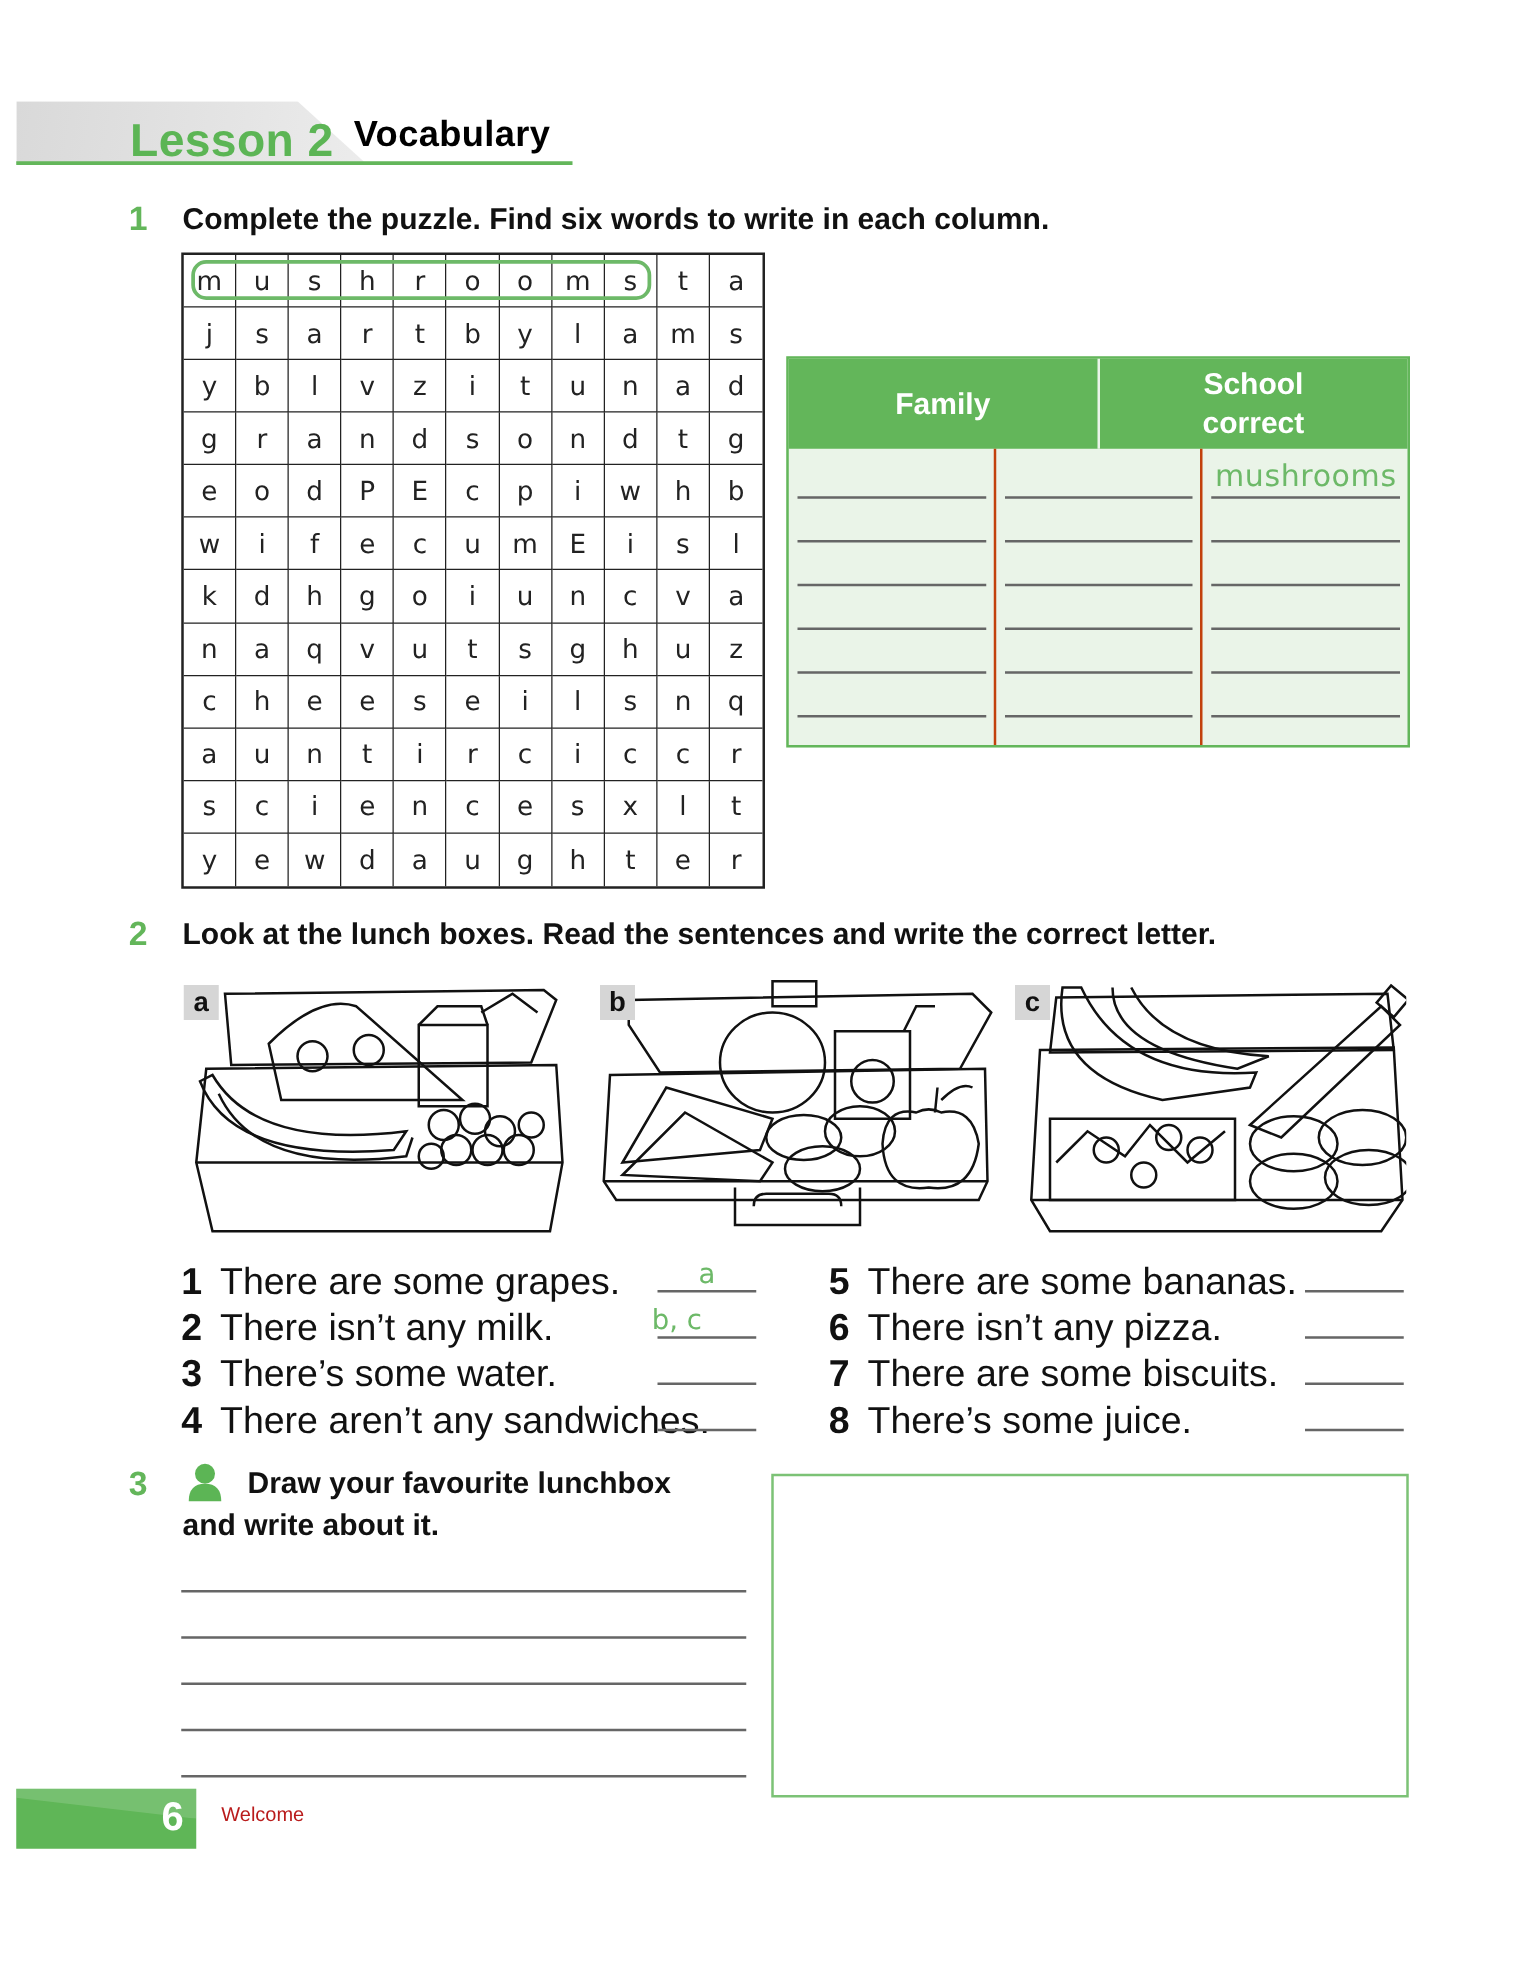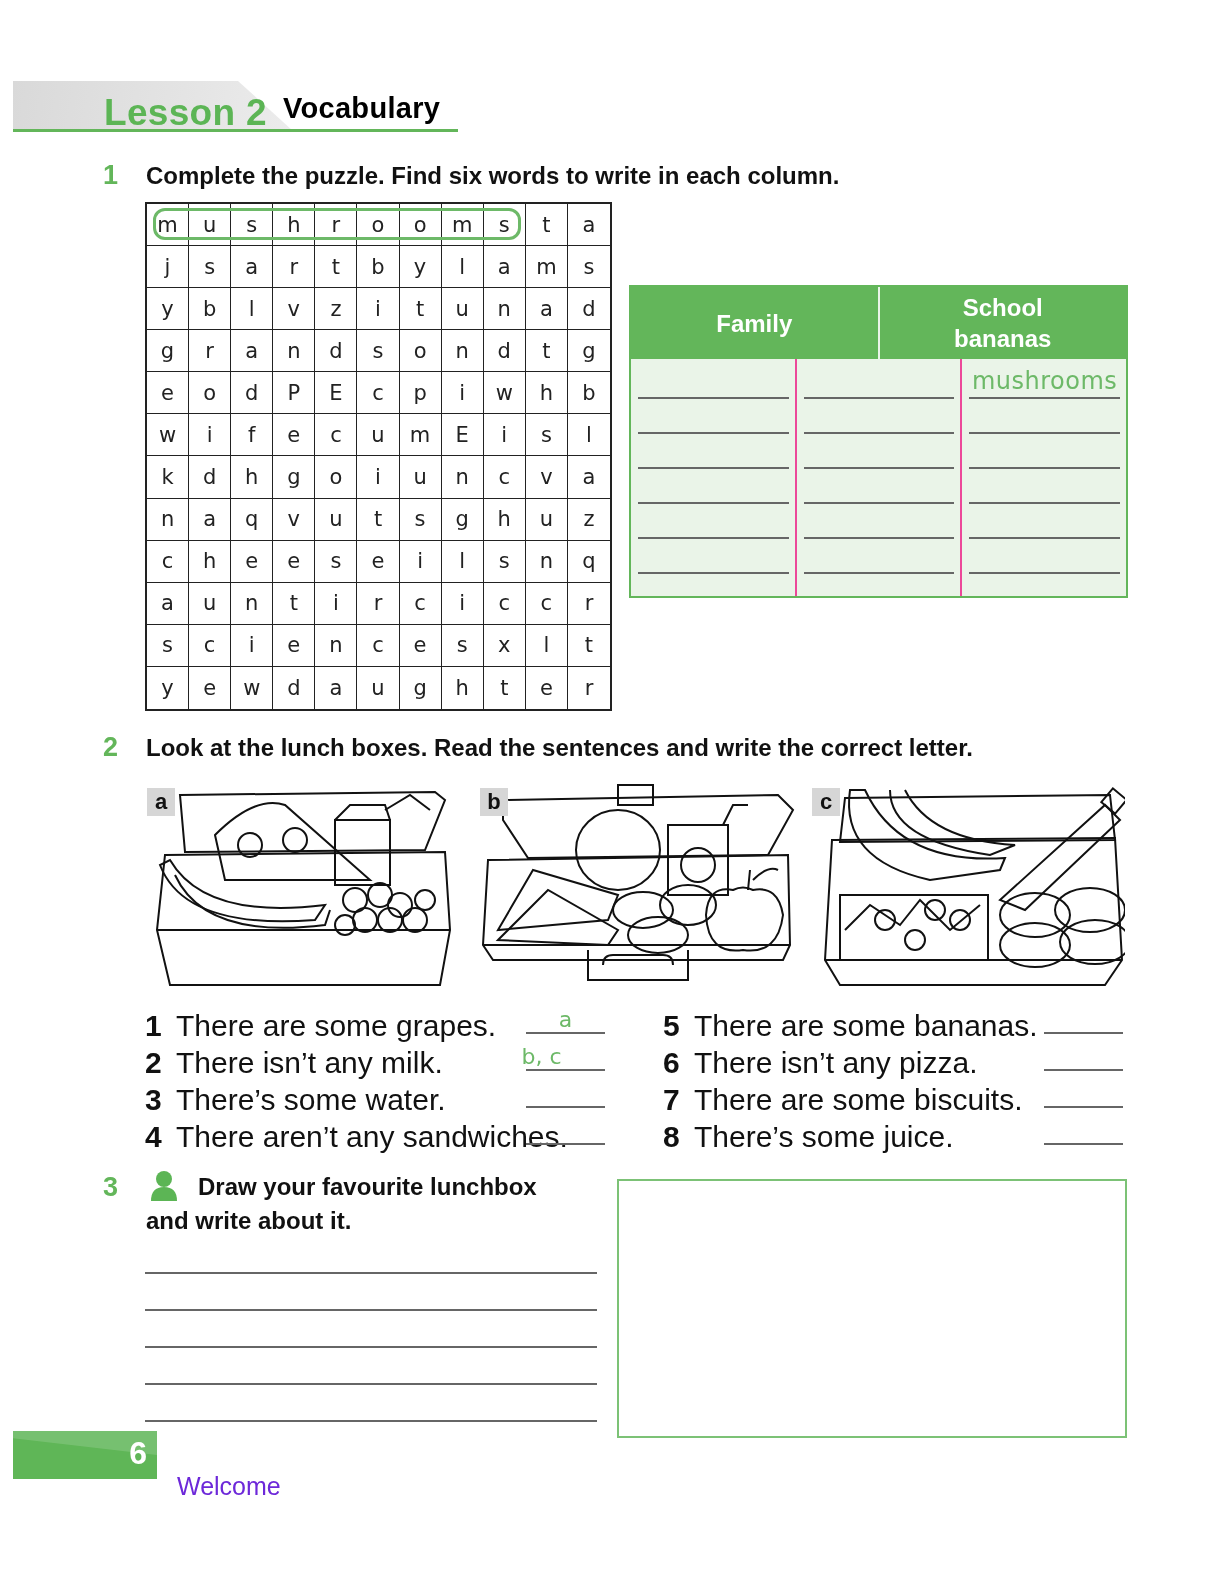--- a/index.html
+++ b/index.html
@@ -30,21 +30,21 @@
   .circle { left: 153px; top: 208px; width: 368px; height: 32px; border: 3px solid #6db968; border-radius: 12px; }
 
   
   .cat-table { left: 629px; top: 285px; width: 499px; height: 313px; border: 2px solid #63b65a; background: #eaf4e8; }
   .cat-head { position: absolute; left: 0; top: 0; width: 100%; height: 72px; background: #63b65a; display: flex; }
   .cat-head .hcell { flex: 1; display: flex; align-items: center; justify-content: center; text-align: center;
     color: #fff; font-size: 24px; font-weight: bold; line-height: 31px; }
   .cat-head .hcell + .hcell { border-left: 2px solid #eaf4e8; }
   .cat-body { position: absolute; left: 0; top: 72px; width: 100%; bottom: 0; display: flex; }
   .cat-col { flex: 1; position: relative; }
-  .cat-col + .cat-col { border-left: 2px solid #ec4899; }
+  .cat-col + .cat-col { border-left: 2px solid #c2410c; }
   .wline { position: absolute; left: 7px; right: 6px; height: 2px; background: #666; }
   .answer-word { position: absolute; left: 7px; right: 6px; text-align: center; font-size: 24px; color: #6db968; font-family: "DejaVu Sans", sans-serif; letter-spacing: 0.5px; }
 
   
   .box { top: 780px; height: 210px; }
   .box-label { position: absolute; width: 28px; height: 28px; background: #d6d6d6; font-size: 22px; font-weight: bold;
     display: flex; align-items: center; justify-content: center; color: #111; }
 
   
   .sentence { font-size: 30px; color: #111; white-space: nowrap; }
@@ -54,21 +54,21 @@
 
   
   .write-line { left: 145px; width: 452px; height: 2px; background: #666; }
   .draw-box { left: 617px; top: 1179px; width: 510px; height: 259px; border: 2.5px solid #7cc276; }
 
   
   .footer-tab { left: 13px; top: 1431px; width: 144px; height: 48px; background: #5fb657; overflow: hidden; }
   .footer-tab::before { content: ""; position: absolute; left: 0; top: 0; width: 144px; height: 24px;
     background: rgba(255,255,255,0.15); clip-path: polygon(0 0, 100% 0, 100% 100%, 0 30%); }
   .page-num { position: absolute; right: 10px; top: 4px; font-size: 32px; font-weight: bold; color: #fff; }
-  .footer-text { left: 177px; top: 1444px; font-size: 25px; color: #6d28d9; margin-top: 28px; }
+  .footer-text { left: 177px; top: 1444px; font-size: 16px; color: #b91c1c; }
 </style>
 </head>
 <body>
 
 <div class="abs banner">
   <div class="banner-grey"></div>
   <div class="banner-line"></div>
   <span class="lesson-label">Lesson 2</span>
   <span class="vocab-label">Vocabulary</span>
 </div>
@@ -209,21 +209,21 @@
     <div class="cell lastrow">t</div>
     <div class="cell lastrow">e</div>
     <div class="cell lastcol lastrow">r</div>
   </div>
 <div class="abs circle"></div>
 
 <div class="abs cat-table">
   <div class="cat-head">
     <div class="hcell">Family</div>
     <div class="hcell">
-        <span style="display:block; width:110px;">School bananas</span>
+        <span style="display:block; width:110px;">School correct</span>
       </div>
   </div>
   <div class="cat-body" id="catbody">
       <div class="cat-col">
         <div class="wline" style="top: 38px;"></div>
         <div class="answer-word" style="top: 8px;"></div>
         <div class="wline" style="top: 73px;"></div>
         <div class="answer-word" style="top: 43px;"></div>
         <div class="wline" style="top: 108px;"></div>
         <div class="answer-word" style="top: 78px;"></div>

